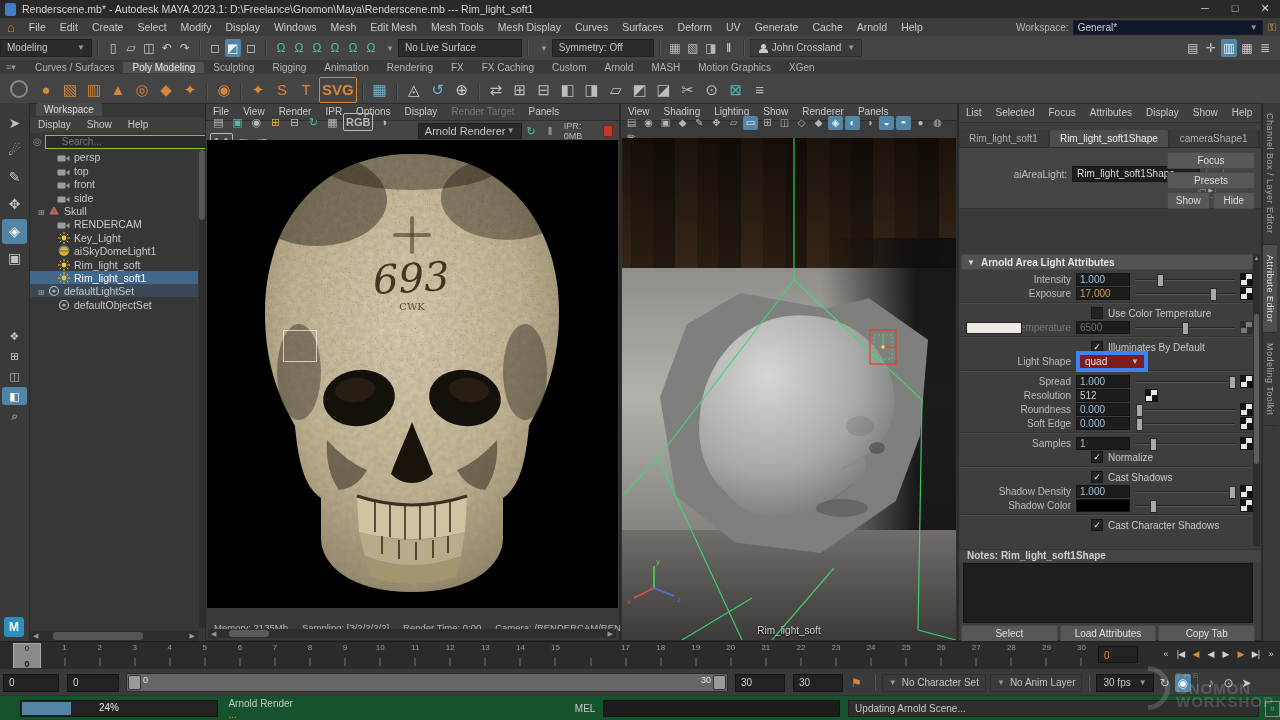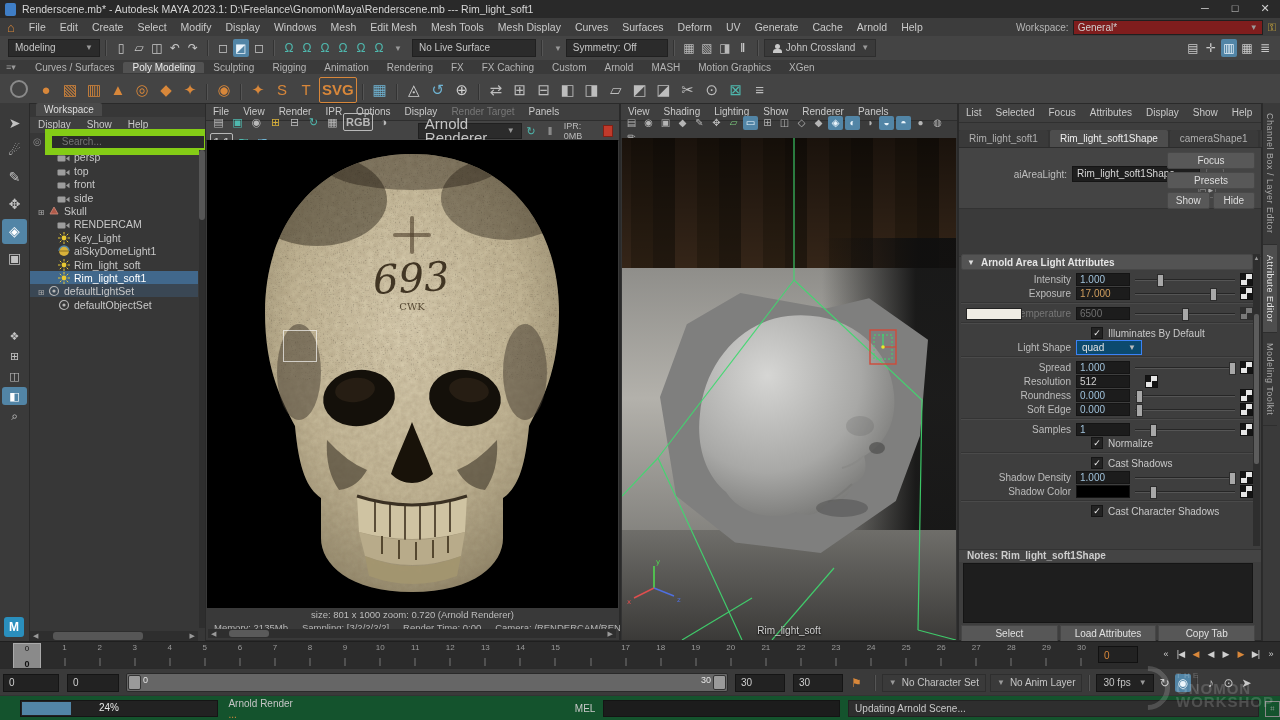--- a/index.html
+++ b/index.html
@@ -12,21 +12,21 @@
   #docicon{width:11px;height:13px;background:#3f7ec6;margin:0 6px 0 5px;border-radius:2px}
   #titletext{color:#d6d6d6;font-size:10.5px;white-space:nowrap}
   #winbtns{margin-left:auto;display:flex}
   .winbtn{width:30px;height:18px;text-align:center;line-height:17px;color:#cfcfcf;font-size:11px}
   
   #menubar{left:0;top:18px;width:1280px;height:18px;background:#3c3c3c;display:flex;align-items:center;border-bottom:1px solid #2c2c2c}
   .mi{padding:0 7px;color:#c9c9c9;font-size:10.5px;line-height:18px}
   #homeicon{color:#d8873a;font-size:13px;padding:0 7px}
   #wsarea{margin-left:auto;display:flex;align-items:center;padding-right:4px}
   #wslabel{color:#b5b5b5;font-size:10px;margin-right:4px}
-  #wsfield{background:#7f1d1d;border:1px solid #1f1f1f;color:#cfcfcf;width:180px;height:13px;line-height:13px;padding:0 4px;font-size:10px;display:flex}
+  #wsfield{background:#0f172a;border:1px solid #1f1f1f;color:#cfcfcf;width:180px;height:13px;line-height:13px;padding:0 4px;font-size:10px;display:flex}
   #wsfield .arr{margin-left:auto;color:#999;font-size:8px}
   #wslock{color:#d8b13a;font-size:11px;margin-left:5px}
   
   #statusline{left:0;top:36px;width:1280px;height:24px;background:#444;display:flex;align-items:center;border-bottom:1px solid #333}
   .sfield{background:#2b2b2b;border:1px solid #202020;height:16px;line-height:16px;padding:0 6px;font-size:10px;color:#c5c5c5;display:flex;align-items:center}
   .ssep{width:1px;height:16px;background:#333;border-right:1px solid #555;margin:0 5px}
   .sarrow{color:#999;font-size:8px;margin-left:6px}
   .ticon{display:inline-block;min-width:16px;height:18px;line-height:18px;text-align:center;font-size:12px;margin:0 1px;border-radius:2px}
   .ticon.hl{background:#5285a6;color:#eaf4fb !important}
   .ticon.box{border:1px solid currentColor;font-size:7px;font-weight:bold;padding:0 2px;height:14px;line-height:14px;margin-top:2px}
@@ -48,21 +48,21 @@
   .tool.sel{background:#5285a6;color:#fff}
   .tool.small{height:18px;line-height:18px;font-size:11px}
   #mayabadge{position:absolute;left:4px;bottom:4px;width:20px;height:20px;background:#2a8fbd;color:#fff;font-weight:bold;text-align:center;line-height:20px;border-radius:3px;font-size:12px}
   
   #outliner{left:29px;top:103px;width:176px;height:538px;background:#373737;border:1px solid #2a2a2a}
   #outtab{position:absolute;left:6px;top:-1px;height:13px;background:#4a4a4a;padding:0 8px;font-size:10px;line-height:13px;color:#ddd;border-radius:2px 2px 0 0}
   #outmenus{position:absolute;left:0;top:13px;width:100%;height:16px;display:flex;background:#3f3f3f;border-bottom:1px solid #2e2e2e}
   #outmenus .mi{line-height:16px;font-size:10px;padding:0 8px}
   #outsearch{position:absolute;left:0;top:29px;width:100%;height:17px;display:flex;align-items:center;background:#373737;padding:0 3px;box-sizing:border-box}
   #outsearch .filter{color:#888;font-size:10px;margin-right:3px}
-  #outsearch input{flex:1;background:#2b2b2b;border:7px solid #84cc16;color:#bbb;font-size:10px;height:12px;padding:0 10px;font-family:inherit}
+  #outsearch input{flex:1;background:#2b2b2b;border:1px solid #84cc16;color:#bbb;font-size:10px;height:12px;padding:0 16px;font-family:inherit}
   #outsearch .arr{color:#999;font-size:8px;margin-left:3px}
   #outtree{position:absolute;left:0;top:46px;width:168px;bottom:12px;overflow:hidden}
   .orow{display:flex;align-items:flex-end;height:13.4px;padding-left:6px;font-size:10.5px;color:#c8c8c8;white-space:nowrap}
   .orow.selected{background:#41688c;color:#fff}
   .orow.tinted{background:rgba(65,104,140,.35)}
   .oexp{width:10px;font-size:8px;color:#aaa;text-align:center}
   .oicon{width:15px;text-align:center;margin-right:3px;display:inline-flex;justify-content:center}
   .indent{display:inline-block;width:10px}
   #outvscroll{position:absolute;right:1px;top:46px;width:6px;bottom:14px;background:#2e2e2e}
   #outvscroll .thumb{position:absolute;top:0;left:0;width:6px;height:70px;background:#565656;border-radius:3px}
@@ -136,21 +136,21 @@
   .atrack{flex:1;height:12px;position:relative;margin:0 5px}
   .atrack:before{content:"";position:absolute;left:0;right:0;top:6px;height:1px;background:#262626;border-bottom:1px solid #555}
   .ahandle{position:absolute;top:1px;width:5px;height:11px;background:#a8a8a8;border:1px solid #2c2c2c;margin-left:-3px}
   .ahandle.ring{top:0;width:9px;height:9px;border-radius:50%;background:#b5b5b5;border:2px solid #46a3e0;box-shadow:0 0 3px #46a3e0}
   .amap{width:11px;height:11px;background:conic-gradient(#e6e6e6 0 25%,#141414 0 50%,#e6e6e6 0 75%,#141414 0 100%);border:1px solid #111;flex:0 0 auto}
   .amap.dim{opacity:.35}
   .achk{width:10px;height:10px;background:#232323;border:1px solid #161616;color:#eee;font-size:9px;line-height:10px;text-align:center;margin-right:5px}
   .chkrow{padding-left:130px}
   .chklab{font-size:10px;color:#c9c9c9}
   .asep{height:1px;background:#343434;border-bottom:1px solid #4a4a4a;margin:2px 0}
-  .addl{width:54px;background:#0c4a6e;border:1px solid #3b82f6;height:13px;line-height:13px;font-size:10px;color:#e2e2e2;padding:0 5px;display:flex}
+  .addl{width:54px;background:#7f1d1d;border:4px solid #3b82f6;height:13px;line-height:13px;font-size:10px;color:#e2e2e2;padding:0 5px;display:flex}
   .addl .arr{margin-left:auto;color:#bbb;font-size:8px}
   .preswatch{position:absolute;left:5px;top:2px;width:54px;height:10px;background:#efece4;border:1px solid #222}
   #notesrow{position:absolute;left:0;top:445px;width:100%;height:13px;background:#444;border-top:1px solid #333;font-size:10px;color:#cccccc;padding-left:8px;box-sizing:border-box;font-weight:bold}
   #notesbox{position:absolute;left:4px;top:459px;width:288px;height:58px;background:#1e1e1e;border:1px solid #151515}
   #aebtns{position:absolute;left:2px;top:521px;width:294px;display:flex;gap:2px}
   .aebtn{flex:1;background:#575757;border:1px solid #464646;height:15px;line-height:15px;text-align:center;font-size:10px;color:#e0e0e0}
   #aevscroll{position:absolute;right:1px;top:150px;width:7px;height:292px;background:#2e2e2e}
   #aevscroll .arrow{display:block;text-align:center;color:#999;font-size:6px;line-height:8px}
   #aevscroll .thumb{position:absolute;left:1px;top:60px;width:5px;height:150px;background:#5c5c5c;border-radius:2px}
   
@@ -218,32 +218,32 @@
       <span id="wslabel">Workspace:</span>
       <div id="wsfield">
         <span>General*</span>
           <span class="arr">▼</span>
       </div>
       <span id="wslock">⚿</span>
     </div>
   </div>
 
   <div id="statusline" class="abs">
-    <div class="sfield" style="width:78px;margin-left:8px">
+    <div class="sfield" style="width:78px;margin-left:0">
       <span>Modeling</span>
         <span class="sarrow" style="margin-left:auto">▼</span>
     </div>
     <span class="ssep"></span>
     <span><span class="ticon" style="color: rgb(201, 201, 201);">▯</span><span class="ticon" style="color: rgb(201, 201, 201);">▱</span><span class="ticon" style="color: rgb(201, 201, 201);">◫</span><span class="ticon" style="color: rgb(201, 201, 201);">↶</span><span class="ticon" style="color: rgb(201, 201, 201);">↷</span></span>
     <span class="ssep"></span>
     <span><span class="ticon" style="color: rgb(201, 201, 201);">◻</span><span class="ticon hl" style="color: rgb(234, 244, 251);">◩</span><span class="ticon" style="color: rgb(201, 201, 201);">◻</span></span>
     <span class="ssep"></span>
     <span><span class="ticon" style="color: rgb(79, 184, 174);">Ω</span><span class="ticon" style="color: rgb(79, 184, 174);">Ω</span><span class="ticon" style="color: rgb(79, 184, 174);">Ω</span><span class="ticon" style="color: rgb(79, 184, 174);">Ω</span><span class="ticon" style="color: rgb(79, 184, 174);">Ω</span><span class="ticon" style="color: rgb(79, 184, 174);">Ω</span></span>
     <span class="sarrow">▼</span>
-    <div class="sfield" style="width:110px;margin-left:10px">
+    <div class="sfield" style="width:110px;margin-left:4px">
       <span>No Live Surface</span>
     </div>
     <span class="ssep"></span>
       <span class="sarrow">▼</span>
     <div class="sfield" style="width:88px;margin-left:4px">
       <span>Symmetry: Off</span>
     </div>
     <span class="ssep"></span>
     <span><span class="ticon" style="color: rgb(185, 185, 185);">▦</span><span class="ticon" style="color: rgb(185, 185, 185);">▧</span><span class="ticon" style="color: rgb(185, 185, 185);">◨</span><span class="ticon" style="color: rgb(224, 224, 224);">‖</span></span>
     <span class="ssep"></span>
@@ -475,21 +475,21 @@
         <span class="mi">Render</span>
         <span class="mi">IPR</span>
         <span class="mi">Options</span>
         <span class="mi">Display</span>
         <span class="mi">Render Target</span>
         <span class="mi">Panels</span>
       </div>
     <div id="rvtoolbar">
       <span><span class="ticon" style="color: rgb(185, 185, 185);">▤</span><span class="ticon" style="color: rgb(79, 184, 174);">▣</span><span class="ticon" style="color: rgb(185, 185, 185);">◉</span><span class="ticon" style="color: rgb(216, 177, 58);">⊞</span><span class="ticon" style="color: rgb(185, 185, 185);">⊟</span><span class="ticon" style="color: rgb(79, 184, 174);">↻</span><span class="ticon" style="color: rgb(185, 185, 185);">▦</span><span class="ticon box" style="color: rgb(185, 185, 185);">RGB</span><span class="ticon" style="color: rgb(185, 185, 185);">◑</span><span class="ticon box" style="color: rgb(185, 185, 185);">1:1</span><span class="ticon" style="color: rgb(79, 184, 174);">◧</span><span class="ticon" style="color: rgb(111, 179, 210);">◨</span></span>
       <div class="sfield" id="rvdrop" style="height:14px;line-height:14px;margin-left:3px">
-        <span style="font-size:15px">Arnold Renderer</span>
+        <span style="font-size:11px">Arnold Renderer</span>
           <span class="sarrow" style="margin-left:auto">▼</span>
       </div>
       <span class="ticon" style="color:#4fb8ae">↻</span>
       <span class="ticon">‖</span>
       <span id="iprlabel">IPR: 0MB</span>
       <div id="stopbtn"></div>
     </div>
 
     <div id="rvcanvas">
       
@@ -560,21 +560,20 @@
         <g fill="none" stroke="#33241394" stroke-width="4" opacity="0.85" stroke-linecap="round">
           <line x1="205" y1="78" x2="205" y2="112"></line>
           <line x1="188" y1="95" x2="222" y2="95"></line>
         </g>
         <text x="205" y="152" text-anchor="middle" font-family="'DejaVu Serif',serif" font-style="italic" font-size="40" fill="#2f2313" opacity="0.88" transform="rotate(-3 205 152)">693</text>
         <text x="205" y="170" text-anchor="middle" font-family="'DejaVu Serif',serif" font-size="10" fill="#3a2c18" opacity="0.8">CWK</text>
       </svg>
       <div id="regionbox"></div>
     </div>
 
-    <div id="rvcaption">size: 801 x 1000  zoom: 0.720      (Arnold Renderer)</div>
     <div id="rvstatus">
       <span>Memory: 2135Mb</span>
       <span>Sampling: [3/2/2/2/2]</span>
       <span>Render Time: 0:00</span>
       <span>Camera: /RENDERCAM/RENDERCAMShape</span>
       <span>Layer: mas</span>
     </div>
     <div id="rvhscroll">
       <span class="scrollarr">◀</span>
         <div class="thumb"></div>
@@ -700,20 +699,24 @@
           </div>
           <div class="aer">
             <span class="alab">Exposure</span>
             <span class="afld mod">17.000</span>
             <span class="atrack">
               <span class="ahandle" style="left: 78%;"></span>
             </span>
             <span class="amap"></span>
           </div>
           <div class="asep"></div>
+          <div class="aer chkrow">
+            <span class="achk"></span>
+            <span class="chklab">Use Color Temperature</span>
+          </div>
           <div class="aer">
             <span class="alab dim">Temperature</span>
             <span class="preswatch" style="background: rgb(239, 236, 228);"></span>
             <span class="afld dim">6500</span>
             <span class="atrack">
               <span class="ahandle" style="left: 50%;"></span>
             </span>
             <span class="amap dim"></span>
           </div>
           <div class="asep"></div>

